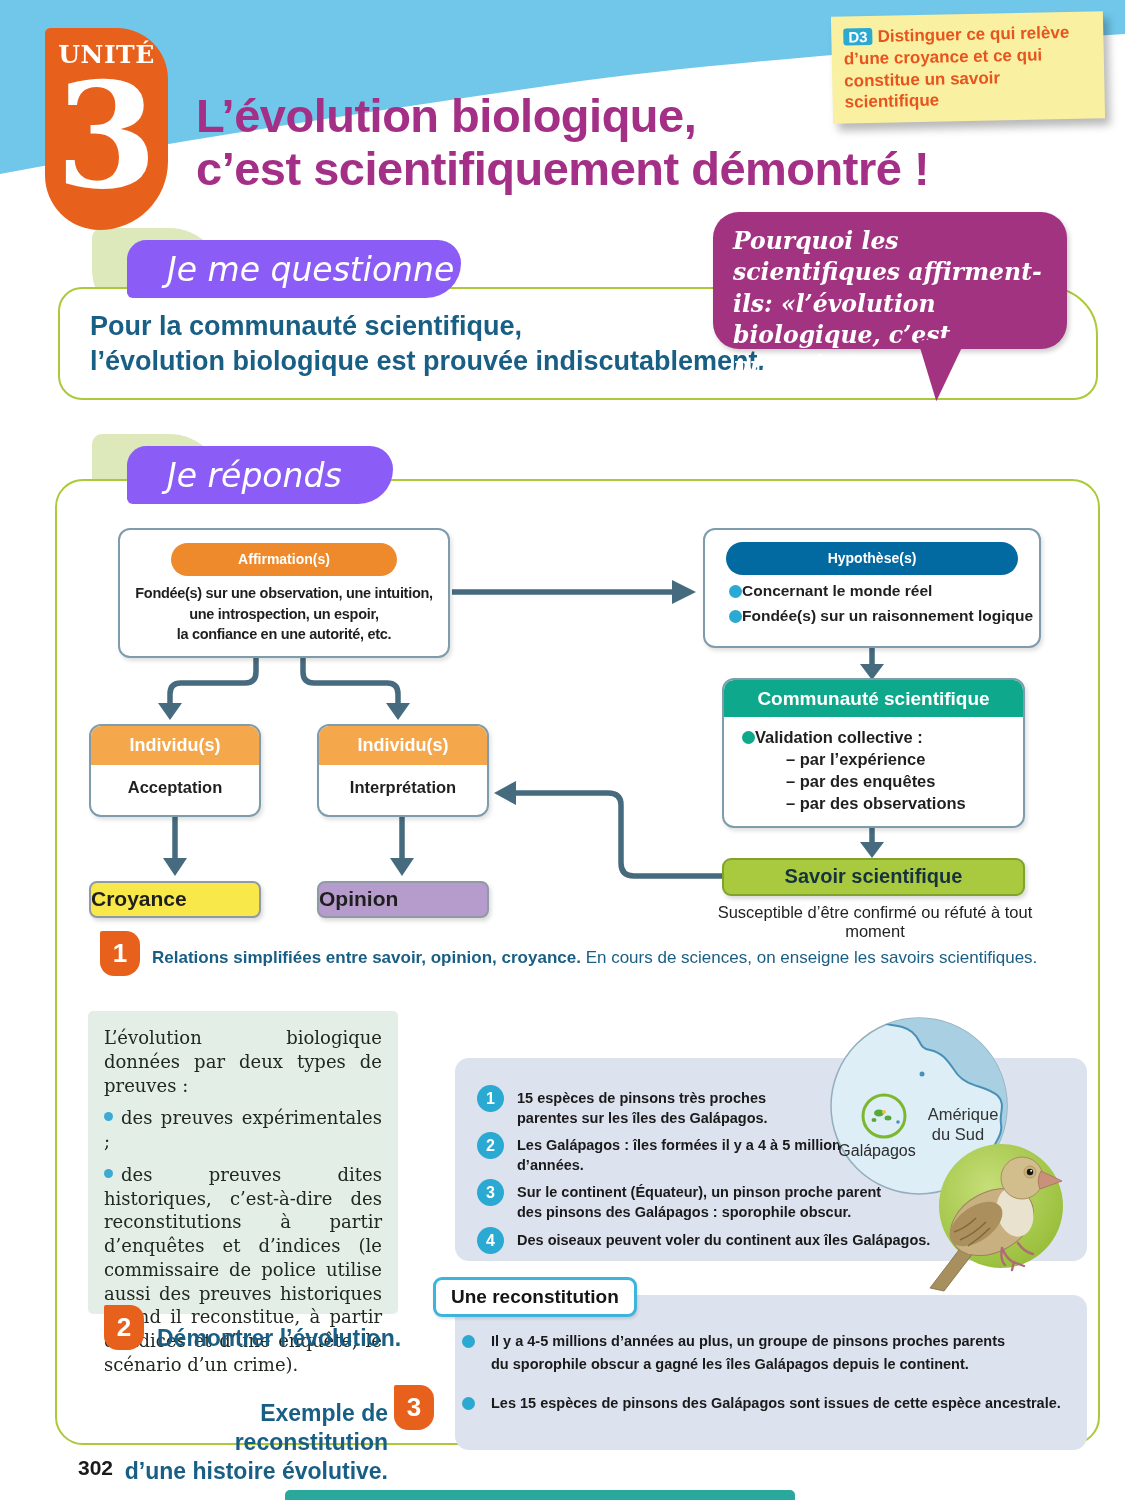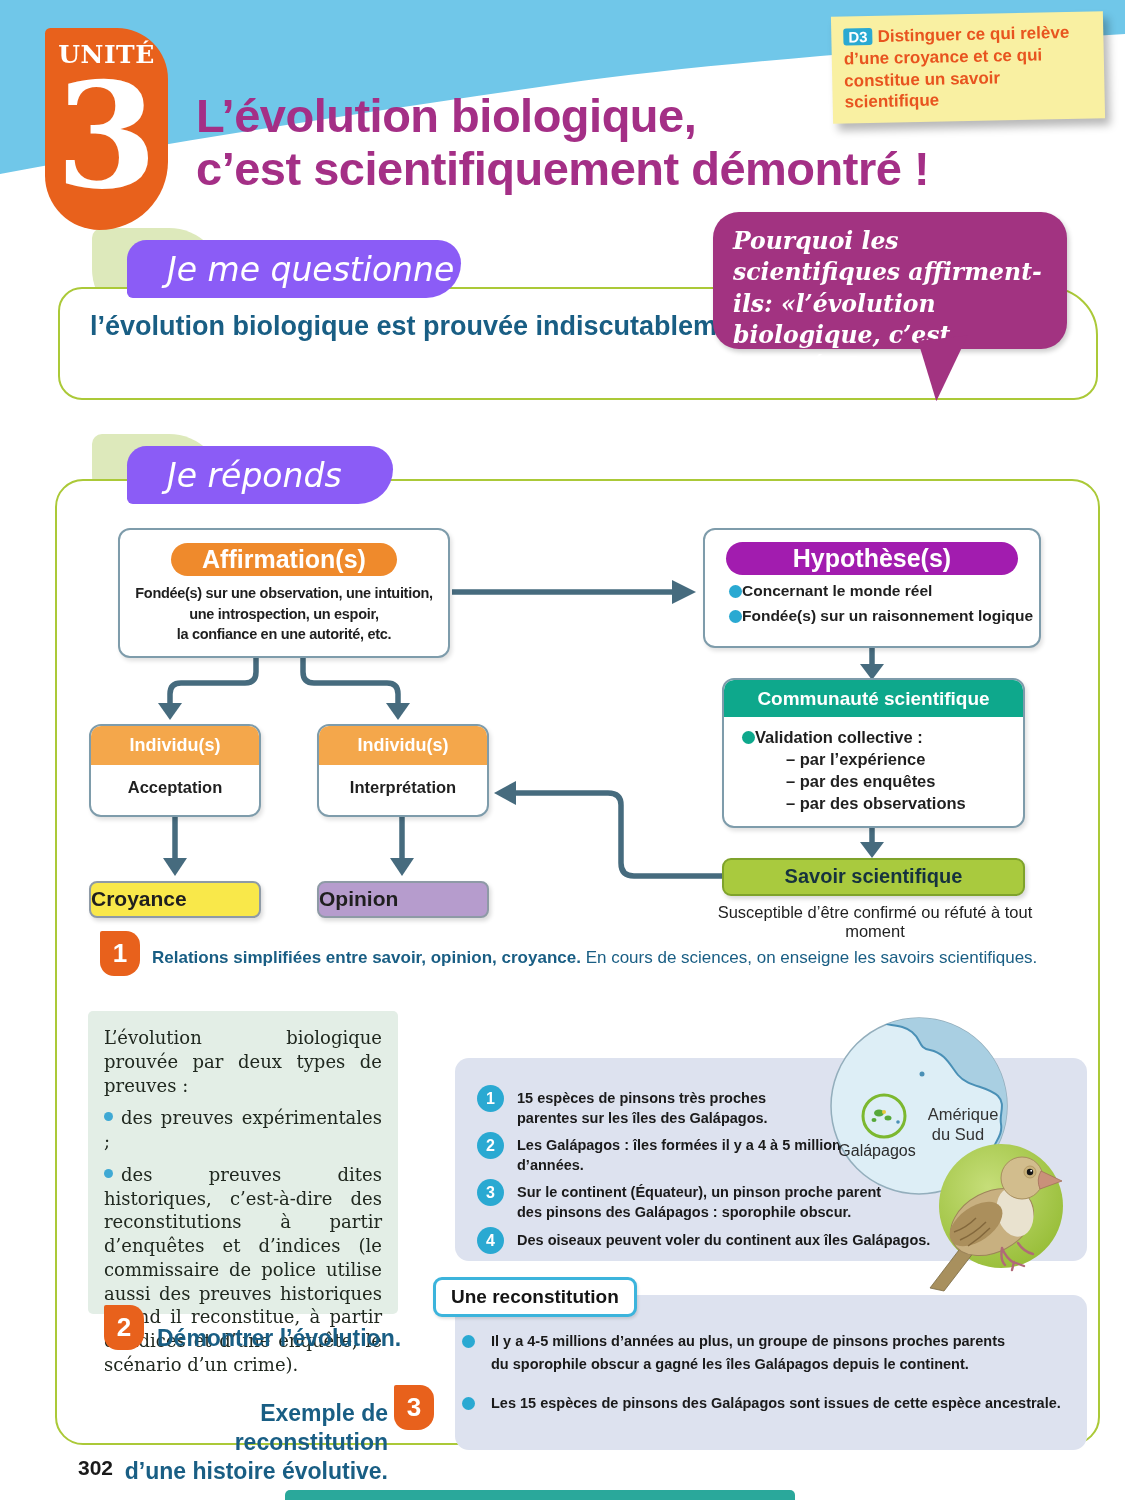--- a/index.html
+++ b/index.html
@@ -34,26 +34,26 @@
   #bubble{left:713px;top:212px;width:354px;height:137px;background:#a23381;border-radius:26px;z-index:4;box-shadow:2px 3px 5px rgba(0,0,0,.2);}
   #bubble-text{padding:14px 20px;color:#fff;font-family:"DejaVu Serif",serif;font-weight:bold;font-style:italic;font-size:23.5px;line-height:1.33;}
   #bubble-tail{position:absolute;left:208px;top:126px;width:0;height:0;border-top:62px solid #a23381;
     border-left:12px solid transparent;border-right:38px solid transparent;transform:rotate(-6deg);}
 
   #answer-box{left:55px;top:479px;width:1045px;height:966px;border:2.5px solid #abc938;border-radius:28px;background:#fff;z-index:1;}
   #arrows{left:0;top:0;z-index:2;pointer-events:none;}
 
   
   .fc-box{position:absolute;background:#fff;border:2px solid #7e9cab;border-radius:12px;box-shadow:2px 3px 4px rgba(0,0,0,.12);z-index:3;overflow:hidden;}
-  .pill{margin:13px auto 0;border-radius:17px;color:#fff;font-weight:bold;font-size:25px;line-height:33px;height:33px;text-align:center;}
+  .pill{margin:13px auto 0;border-radius:17px;color:#fff;font-weight:bold;font-size:14px;line-height:33px;height:33px;text-align:center;}
   #affirmation{left:118px;top:528px;width:332px;height:130px;text-align:center;}
   #affirmation .pill{width:226px;background:#ef8a2c;}
   #affirmation-body{margin-top:7px;font-weight:bold;font-size:14.5px;line-height:1.42;color:#1f1f1f;letter-spacing:-.3px;}
   #hypothese{left:703px;top:528px;width:338px;height:120px;}
-  #hypothese .pill{width:292px;background:#a21caf;margin-top:12px;}
+  #hypothese .pill{width:292px;background:#0369a1;margin-top:12px;}
   .dot-row{display:flex;align-items:center;margin:7px 0 0 24px;font-weight:bold;font-size:15.5px;color:#1f1f1f;}
   .dot{width:13px;height:13px;border-radius:50%;background:#2aa9d2;flex:none;}
   #communaute{left:722px;top:678px;width:303px;height:150px;}
   .box-header{height:37px;border-radius:9px 9px 0 0;color:#fff;font-weight:bold;font-size:19px;text-align:center;line-height:37px;}
   #communaute .box-header{background:#0ea88c;}
   #communaute .dot-row{margin:11px 0 0 18px;font-size:16.5px;}
   #communaute .dot{background:#0ea88c;}
   .sub-item{margin:3px 0 0 62px;font-weight:bold;font-size:16.5px;color:#1f1f1f;}
   #savoir{left:722px;top:858px;width:303px;height:38px;background:#a9ca3e;border:2px solid #7fa32b;border-radius:9px;
     color:#16323e;font-weight:bold;font-size:20px;text-align:center;line-height:33px;z-index:3;box-shadow:2px 3px 4px rgba(0,0,0,.15);}
@@ -126,20 +126,21 @@
   <div id="sticky"><span id="sticky-badge">D3</span><span>Distinguer ce qui relève d’une croyance et ce qui constitue un savoir scientifique</span></div>
 
   <div id="title">
     <div>L’évolution biologique,</div>
     <div>c’est scientifiquement démontré !</div>
   </div>
 
   <div id="q-leaf" class="leaf"></div>
   <div id="q-box">
     <div id="q-statement">
+      <div>Pour la communauté scientifique,</div>
       <div>l’évolution biologique est prouvée indiscutablement.</div>
     </div>
   </div>
   <div id="q-banner" class="banner">
       <span>Je me questionne</span>
     </div>
 
   <div id="bubble">
     <div id="bubble-tail"></div>
     <div id="bubble-text">Pourquoi les scientifiques affirment-ils: «l’évolution biologique, c’est prouvé» ?</div>
@@ -230,21 +231,21 @@
     <div class="individu-body">Interprétation</div>
   </div>
 
   <div id="croyance" class="result-box">Croyance</div>
   <div id="opinion" class="result-box">Opinion</div>
 
   <div id="fig1-badge" class="num-badge">1</div>
   <div id="fig1-caption"><span class="b">Relations simplifiées entre savoir, opinion, croyance.</span><span> En cours de sciences, on enseigne les savoirs scientifiques.</span></div>
 
   <div id="proof-panel">
-    <p>L’évolution biologique prouvée par deux types de preuves :</p>
+    <p>L’évolution biologique données par deux types de preuves :</p>
     <p><span class="pdot"></span><span>des preuves expérimentales ;</span></p>
     <p><span class="pdot"></span><span>des preuves dites historiques, c’est-à-dire des reconstitutions à partir d’enquêtes et d’indices (le commissaire de police utilise aussi des preuves historiques quand il reconstitue, à partir d’indices et d’une enquête, le scénario d’un crime).</span></p>
   </div>
 
   <div id="fig2-badge" class="num-badge">2</div>
   <div id="fig2-caption">Démontrer l’évolution.</div>
 
   <div id="fig3-caption">
     <div>Exemple de reconstitution</div>
     <div>d’une histoire évolutive.</div>

